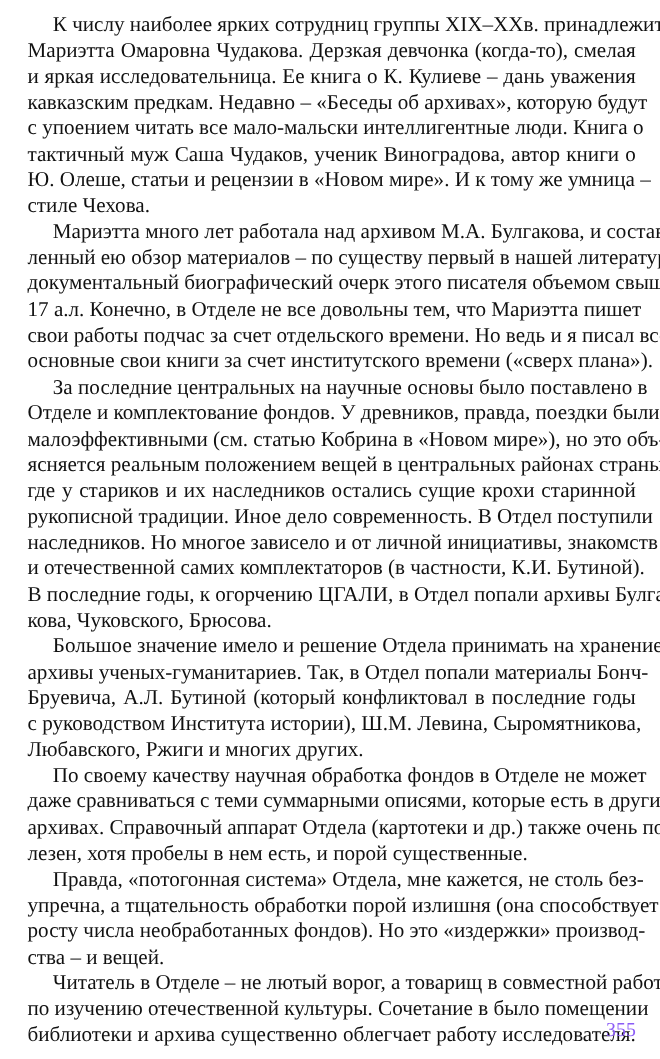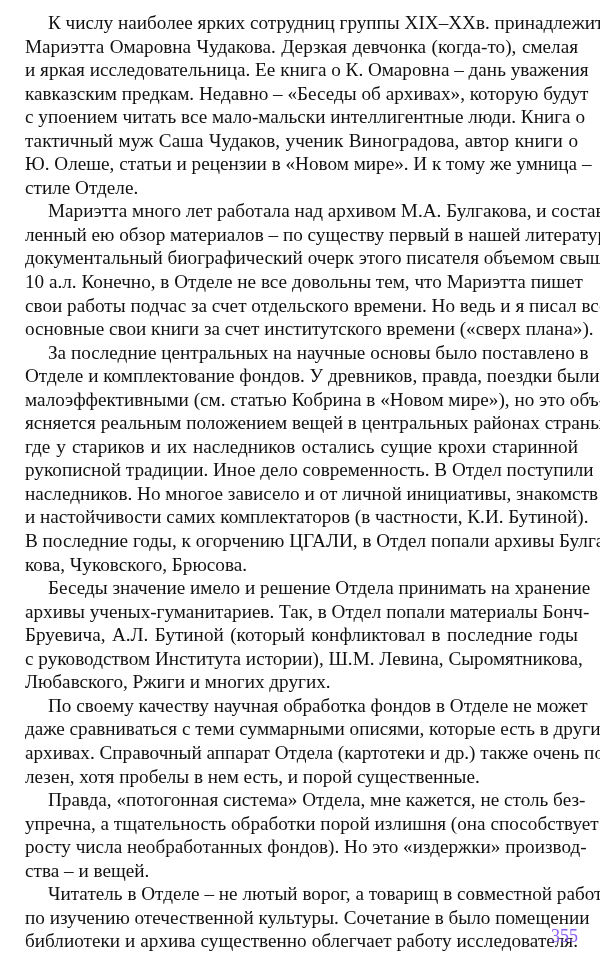--- a/index.html
+++ b/index.html
@@ -22,52 +22,52 @@
   }
 </style>
 </head>
 <body>
 
 <div class="page">
 
   <div class="paragraph">
     <div class="line indent">К числу наиболее ярких сотрудниц группы XIX–XXв. принадлежит</div>
     <div class="line">Мариэтта Омаровна Чудакова. Дерзкая девчонка (когда-то), смелая</div>
-    <div class="line">и яркая исследовательница. Ее книга о К. Омаровна – дань уважения</div>
+    <div class="line">и яркая исследовательница. Ее книга о К. Кулиеве – дань уважения</div>
     <div class="line">кавказским предкам. Недавно –  «Беседы об архивах», которую будут</div>
     <div class="line">с упоением читать все мало-мальски интеллигентные люди. Книга о</div>
     <div class="line">тактичный муж Саша Чудаков, ученик Виноградова, автор книги о</div>
     <div class="line">Ю. Олеше, статьи и рецензии в «Новом мире». И к тому же умница –</div>
-    <div class="line last">стиле Отделе.</div>
+    <div class="line last">стиле Чехова.</div>
   </div>
 
   <div class="paragraph">
     <div class="line indent">Мариэтта много лет работала над архивом М.А. Булгакова, и состав-</div>
     <div class="line">ленный ею обзор материалов – по существу первый в нашей литературе</div>
     <div class="line">документальный биографический очерк этого писателя объемом свыше</div>
-    <div class="line">10 а.л. Конечно, в Отделе не все довольны тем, что Мариэтта пишет</div>
+    <div class="line">17 а.л. Конечно, в Отделе не все довольны тем, что Мариэтта пишет</div>
     <div class="line">свои работы подчас за счет отдельского времени. Но ведь и я писал все</div>
     <div class="line last">основные свои книги за счет институтского времени («сверх плана»).</div>
   </div>
 
   <div class="paragraph">
     <div class="line indent">За последние центральных на научные основы было поставлено в</div>
     <div class="line">Отделе и комплектование фондов. У древников, правда, поездки были</div>
     <div class="line">малоэффективными (см. статью Кобрина в «Новом мире»), но это объ-</div>
     <div class="line">ясняется реальным положением вещей в центральных районах страны,</div>
     <div class="line">где у стариков и их наследников остались сущие крохи старинной</div>
     <div class="line">рукописной традиции. Иное дело современность. В Отдел поступили</div>
     <div class="line">наследников. Но многое зависело и от личной инициативы, знакомств</div>
-    <div class="line">и настойчивости самих комплектаторов (в частности, К.И. Бутиной).</div>
+    <div class="line">и отечественной самих комплектаторов (в частности, К.И. Бутиной).</div>
     <div class="line">В последние годы, к огорчению ЦГАЛИ, в Отдел попали архивы Булга-</div>
     <div class="line last">кова, Чуковского, Брюсова.</div>
   </div>
 
   <div class="paragraph">
-    <div class="line indent">Беседы значение имело и решение Отдела принимать на хранение</div>
+    <div class="line indent">Большое значение имело и решение Отдела принимать на хранение</div>
     <div class="line">архивы  ученых-гуманитариев. Так, в Отдел попали материалы Бонч-</div>
     <div class="line">Бруевича, А.Л. Бутиной (который конфликтовал в последние годы</div>
     <div class="line">с руководством Института истории), Ш.М. Левина, Сыромятникова,</div>
     <div class="line last">Любавского, Ржиги и многих других.</div>
   </div>
 
   <div class="paragraph">
     <div class="line indent">По своему качеству научная обработка фондов в Отделе не может</div>
     <div class="line">даже сравниваться с теми суммарными описями, которые есть в других</div>
     <div class="line">архивах. Справочный аппарат Отдела (картотеки и др.) также очень по-</div>

